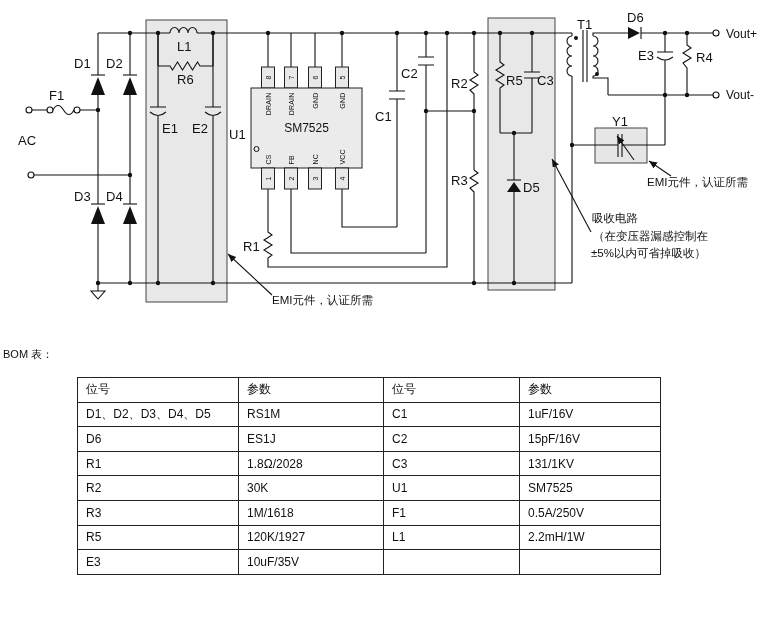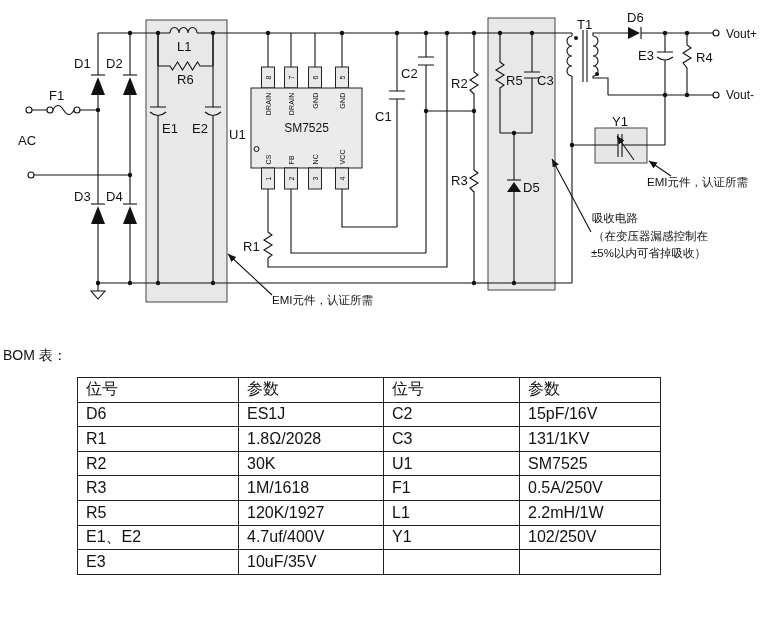--- a/index.html
+++ b/index.html
@@ -5,23 +5,23 @@
   html,body{margin:0;padding:0;background:#fff;}
   #page{position:relative;width:764px;height:628px;background:#fff;overflow:hidden;
         font-family:"Liberation Sans", sans-serif;color:#111;}
   #schematic{position:absolute;left:0;top:0;}
   svg text{fill:#111;font-family:"Liberation Sans", sans-serif;}
   .ref{font-size:13px;}
   .ref-sm{font-size:12px;}
   .cjk{font-size:11.5px;}
   .pinname{font-size:7px;letter-spacing:.2px;}
   .pinnum{font-size:7px;}
-  #bom-heading{position:absolute;left:3px;top:347px;font-size:14px;}
+  #bom-heading{position:absolute;left:3px;top:347px;font-size:11px;}
   #bom-table{position:absolute;left:77px;top:377px;border-collapse:collapse;table-layout:fixed;}
-  #bom-table td{border:1px solid #222;height:23.6px;padding:0 2px 0 8px;font-size:16px;
+  #bom-table td{border:1px solid #222;height:23.6px;padding:0 2px 0 8px;font-size:12px;
                 vertical-align:middle;overflow:hidden;white-space:nowrap;}
 </style>
 </head>
 <body>
 
 <div id="page">
 
 <svg id="schematic" width="764" height="345" viewBox="0 0 764 345">
   <defs>
     <marker id="ah" markerWidth="10" markerHeight="9" refX="8" refY="3.5" orient="auto" markerUnits="userSpaceOnUse">
@@ -225,20 +225,26 @@
         <col style="width:141px">
   </colgroup>
   <tbody>
     <tr>
       <td>位号</td>
       <td>参数</td>
       <td>位号</td>
       <td>参数</td>
     </tr>
     <tr>
+      <td>D1、D2、D3、D4、D5</td>
+      <td>RS1M</td>
+      <td>C1</td>
+      <td>1uF/16V</td>
+    </tr>
+    <tr>
       <td>D6</td>
       <td>ES1J</td>
       <td>C2</td>
       <td>15pF/16V</td>
     </tr>
     <tr>
       <td>R1</td>
       <td>1.8Ω/2028</td>
       <td>C3</td>
       <td>131/1KV</td>
@@ -255,26 +261,20 @@
       <td>F1</td>
       <td>0.5A/250V</td>
     </tr>
     <tr>
       <td>R5</td>
       <td>120K/1927</td>
       <td>L1</td>
       <td>2.2mH/1W</td>
     </tr>
     <tr>
-      <td>E1、E2</td>
-      <td>4.7uf/400V</td>
-      <td>Y1</td>
-      <td>102/250V</td>
-    </tr>
-    <tr>
       <td>E3</td>
       <td>10uF/35V</td>
       <td></td>
       <td></td>
     </tr>
   </tbody>
 </table>
 
 </div>
 

